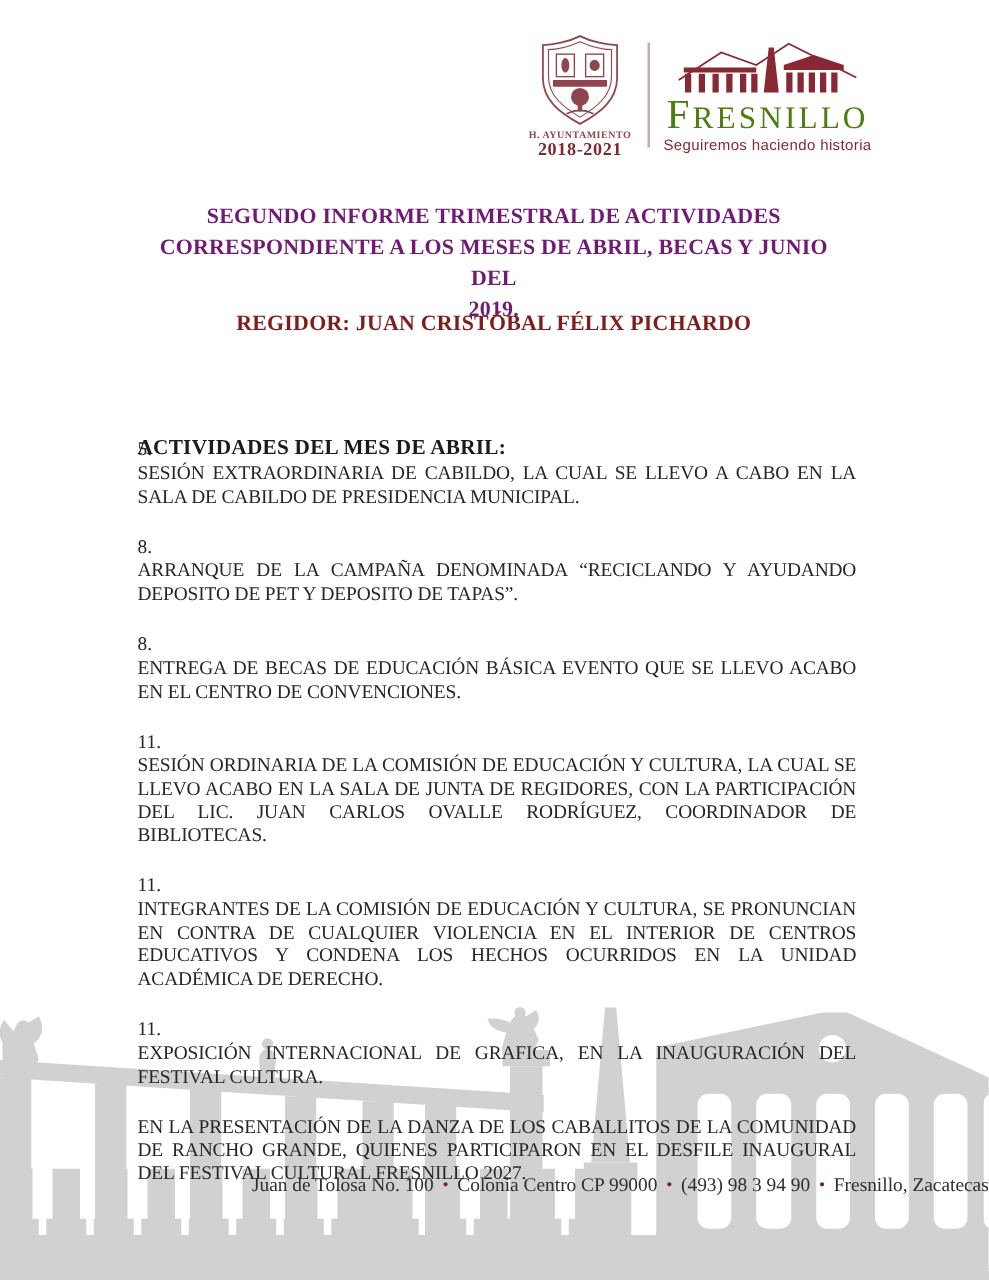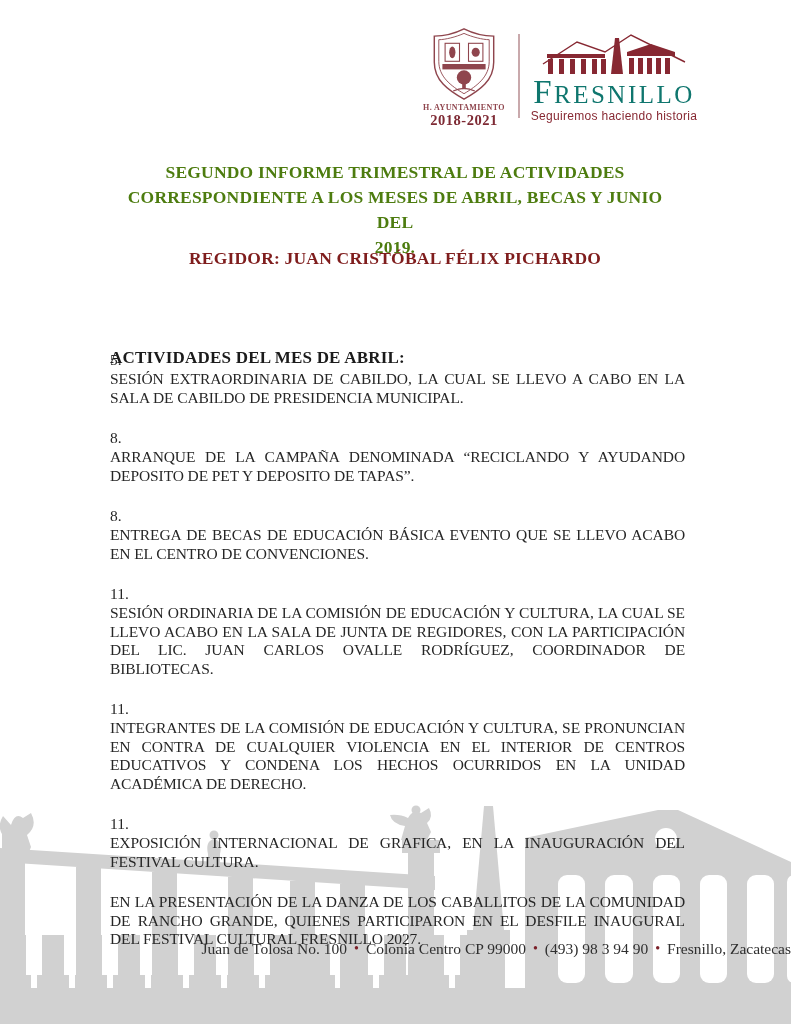--- a/index.html
+++ b/index.html
@@ -26,34 +26,34 @@
     color: #8f454d; font-weight: bold; white-space: nowrap;
   }
   .crest-term {
     font-size: 14.5px; font-weight: bold; color: #7e2a34; letter-spacing: 0.5px;
   }
   .logo-divider {
     width: 2px; height: 84px; background: #c9a9ac; margin: 6px 14px 0 12px;
   }
   .brand-block { width: 160px; display: flex; flex-direction: column; align-items: center; margin-top: 4px; }
   .brand-name {
-    color: #0f766e; font-size: 25px; letter-spacing: 2.5px;
+    color: #4d7c0f; font-size: 25px; letter-spacing: 2.5px;
     line-height: 26px; margin-top: 1px; white-space: nowrap;
   }
   .brand-name::first-letter { font-size: 33px; }
   .brand-tagline {
     color: #872832; font-size: 12px; letter-spacing: 0.3px; margin-top: 1px;
     font-family: "Liberation Sans", sans-serif; white-space: nowrap;
   }
 
   
   .doc-title {
     position: absolute; top: 160px; left: 113px; width: 564px; z-index: 2;
     text-align: center; font-weight: bold; font-size: 17.5px; line-height: 25px;
-    color: #4d7c0f; letter-spacing: 0.2px;
+    color: #701a75; letter-spacing: 0.2px;
   }
   .doc-subtitle {
     position: absolute; top: 248px; left: 113px; width: 564px; z-index: 2;
     text-align: center; font-weight: bold; font-size: 17.5px; color: #7f1d1d;
     letter-spacing: 0.2px;
   }
   .section-heading {
     position: absolute; top: 312px; left: 110px; z-index: 2;
     font-weight: bold; font-size: 17px; color: #1b1b1b; letter-spacing: 0.2px; margin-top: 36px;
   }

